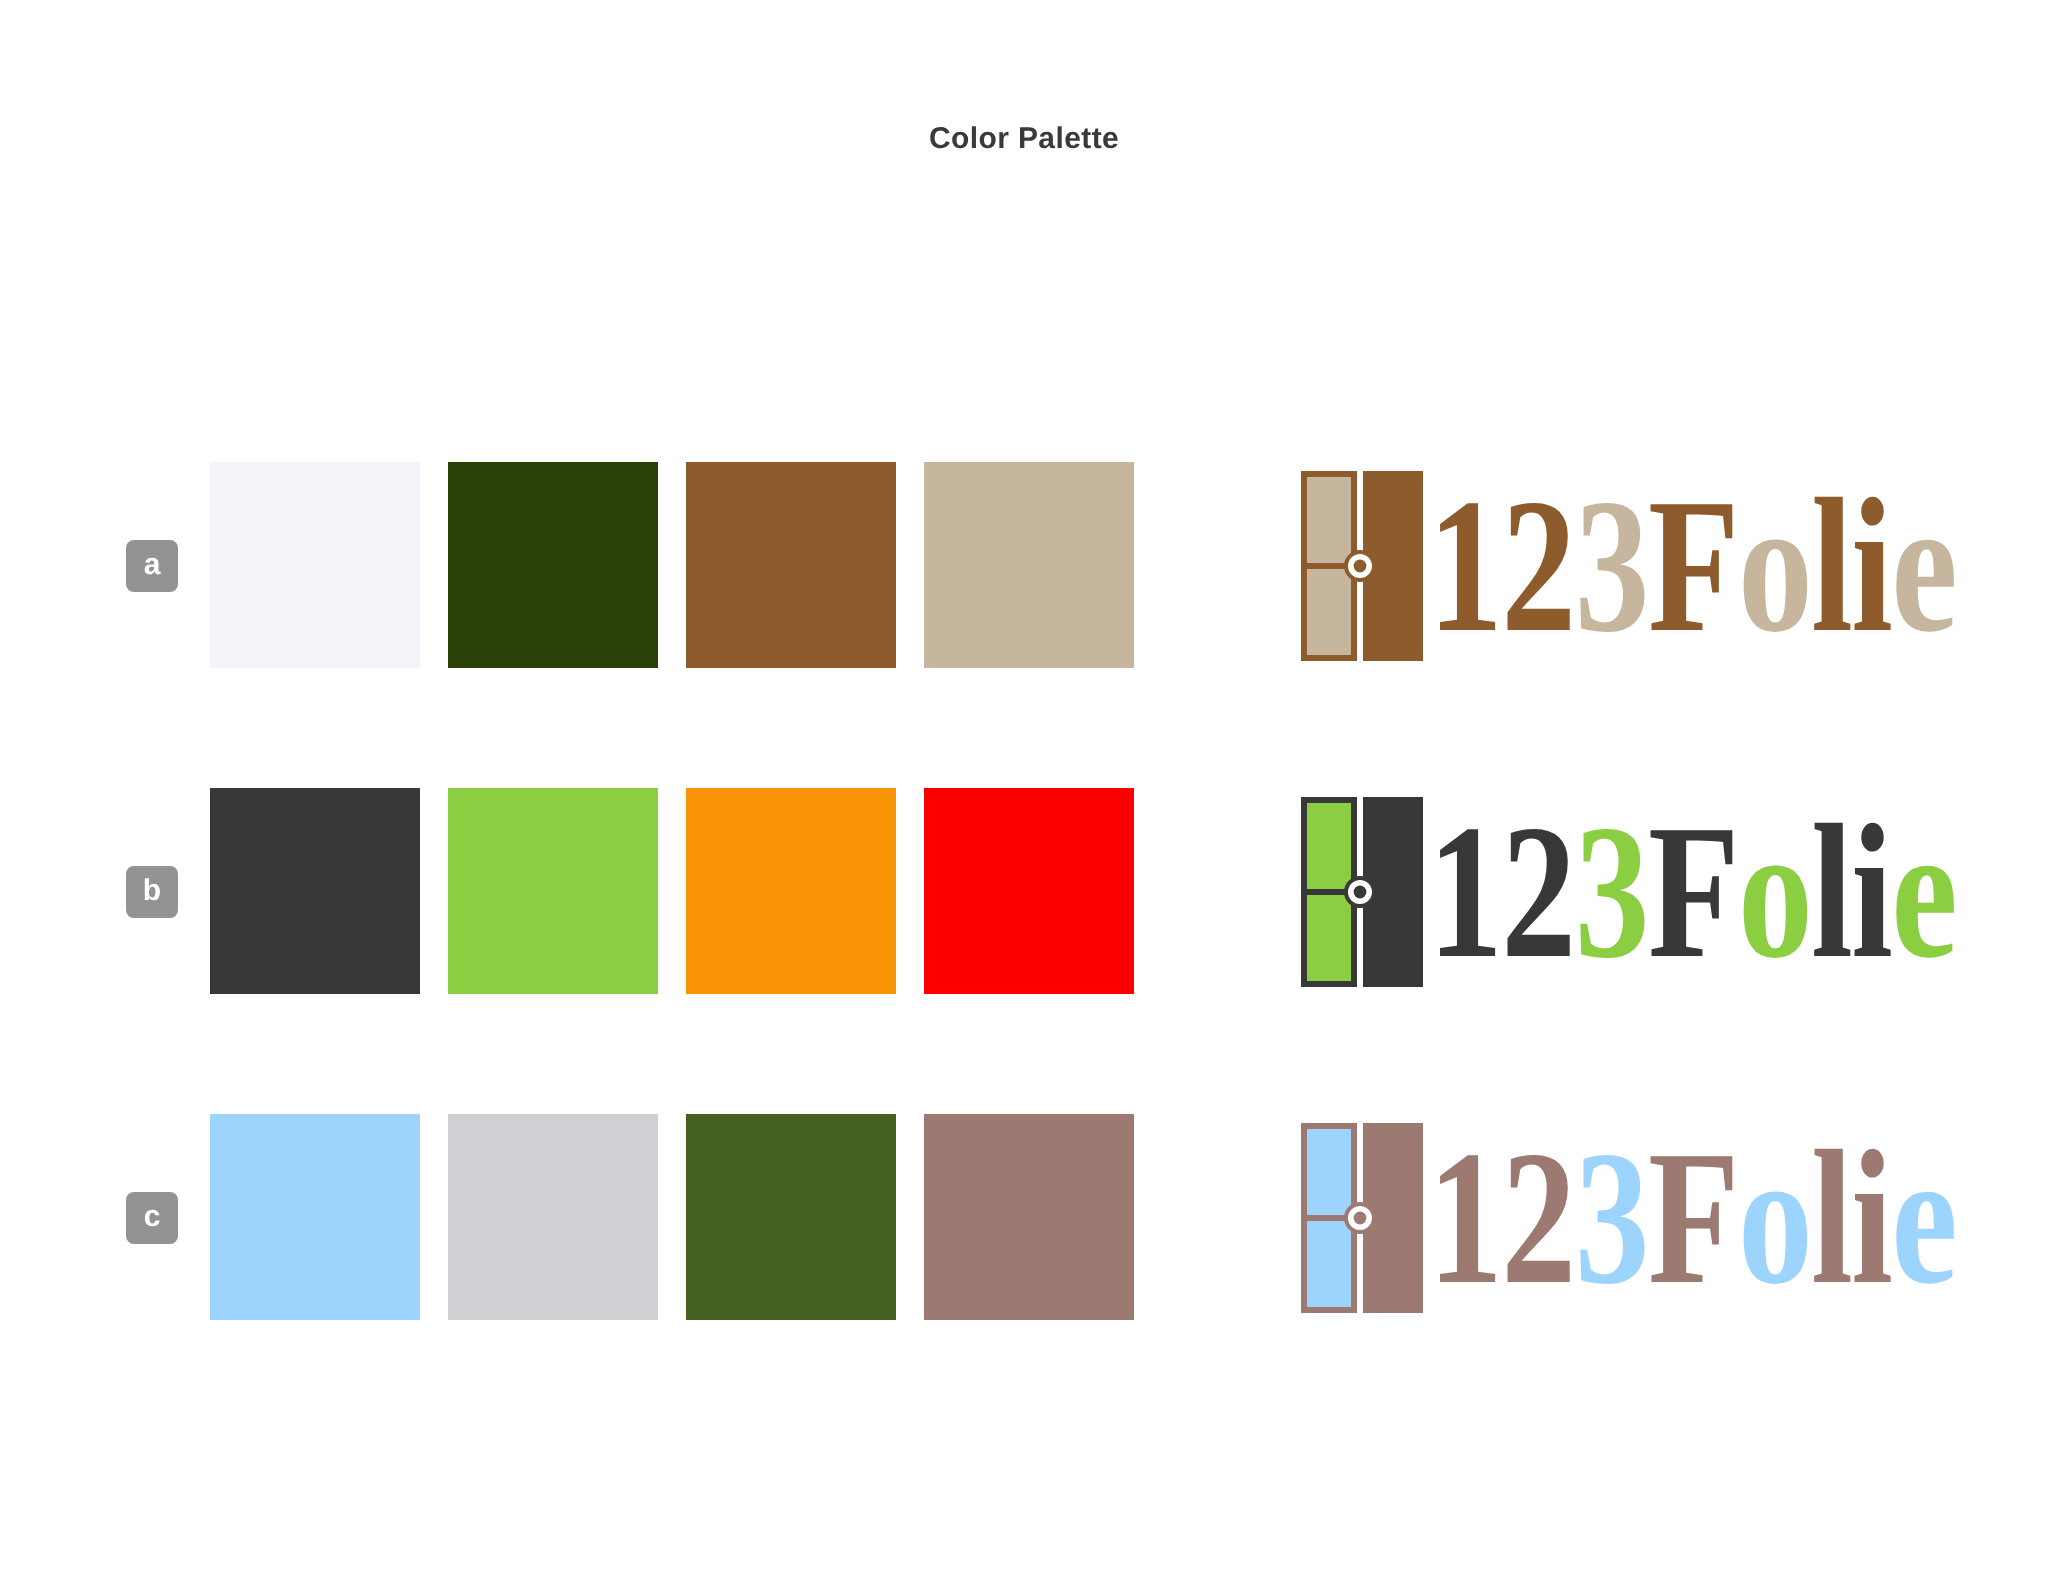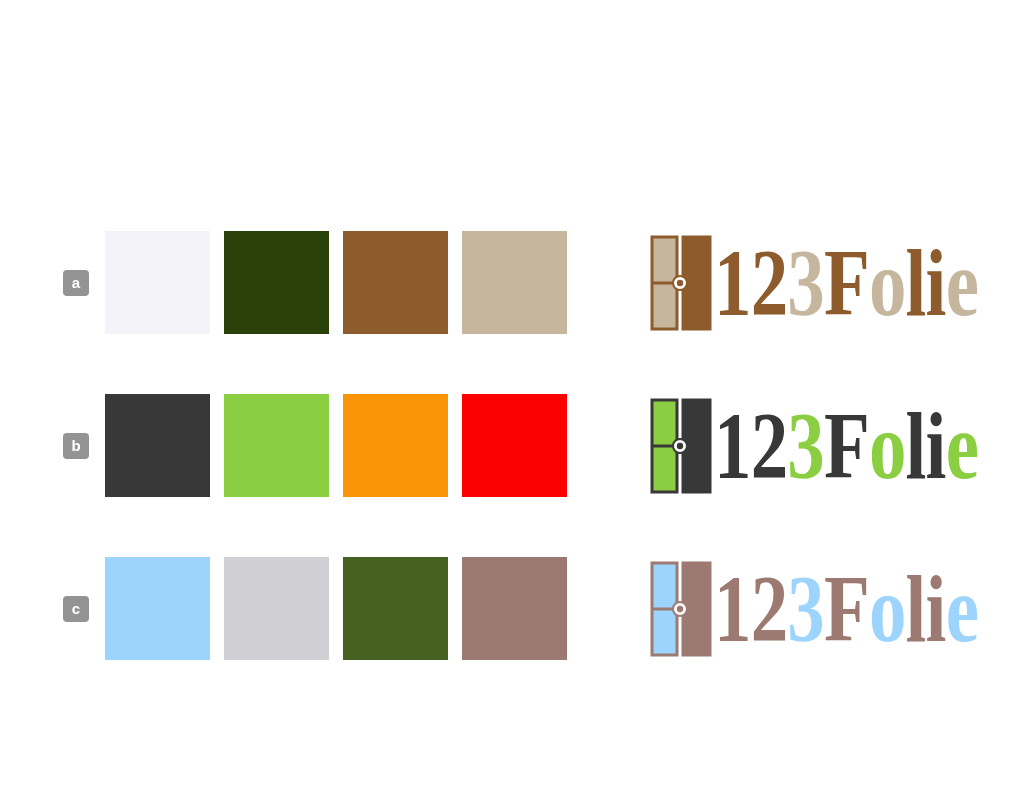--- a/index.html
+++ b/index.html
@@ -99,20 +99,21 @@
     white-space: nowrap;
     margin-left: 2px;
   }
   .wordmark span { display: inline; }
 </style>
 </head>
 <body>
 
 <div class="figure">
 
+  <div class="figure-title">Color Palette</div>
 
   <div class="rows">
       <div class="palette-row">
         <div class="row-label">a</div>
         <div class="swatches">
           <div class="swatch" title="#F4F3F9" style="background: rgb(244, 243, 249);"></div>
           <div class="swatch" title="#2A4009" style="background: rgb(42, 64, 9);"></div>
           <div class="swatch" title="#8D5B2C" style="background: rgb(141, 91, 44);"></div>
           <div class="swatch" title="#C5B69D" style="background: rgb(197, 182, 157);"></div>
         </div>

